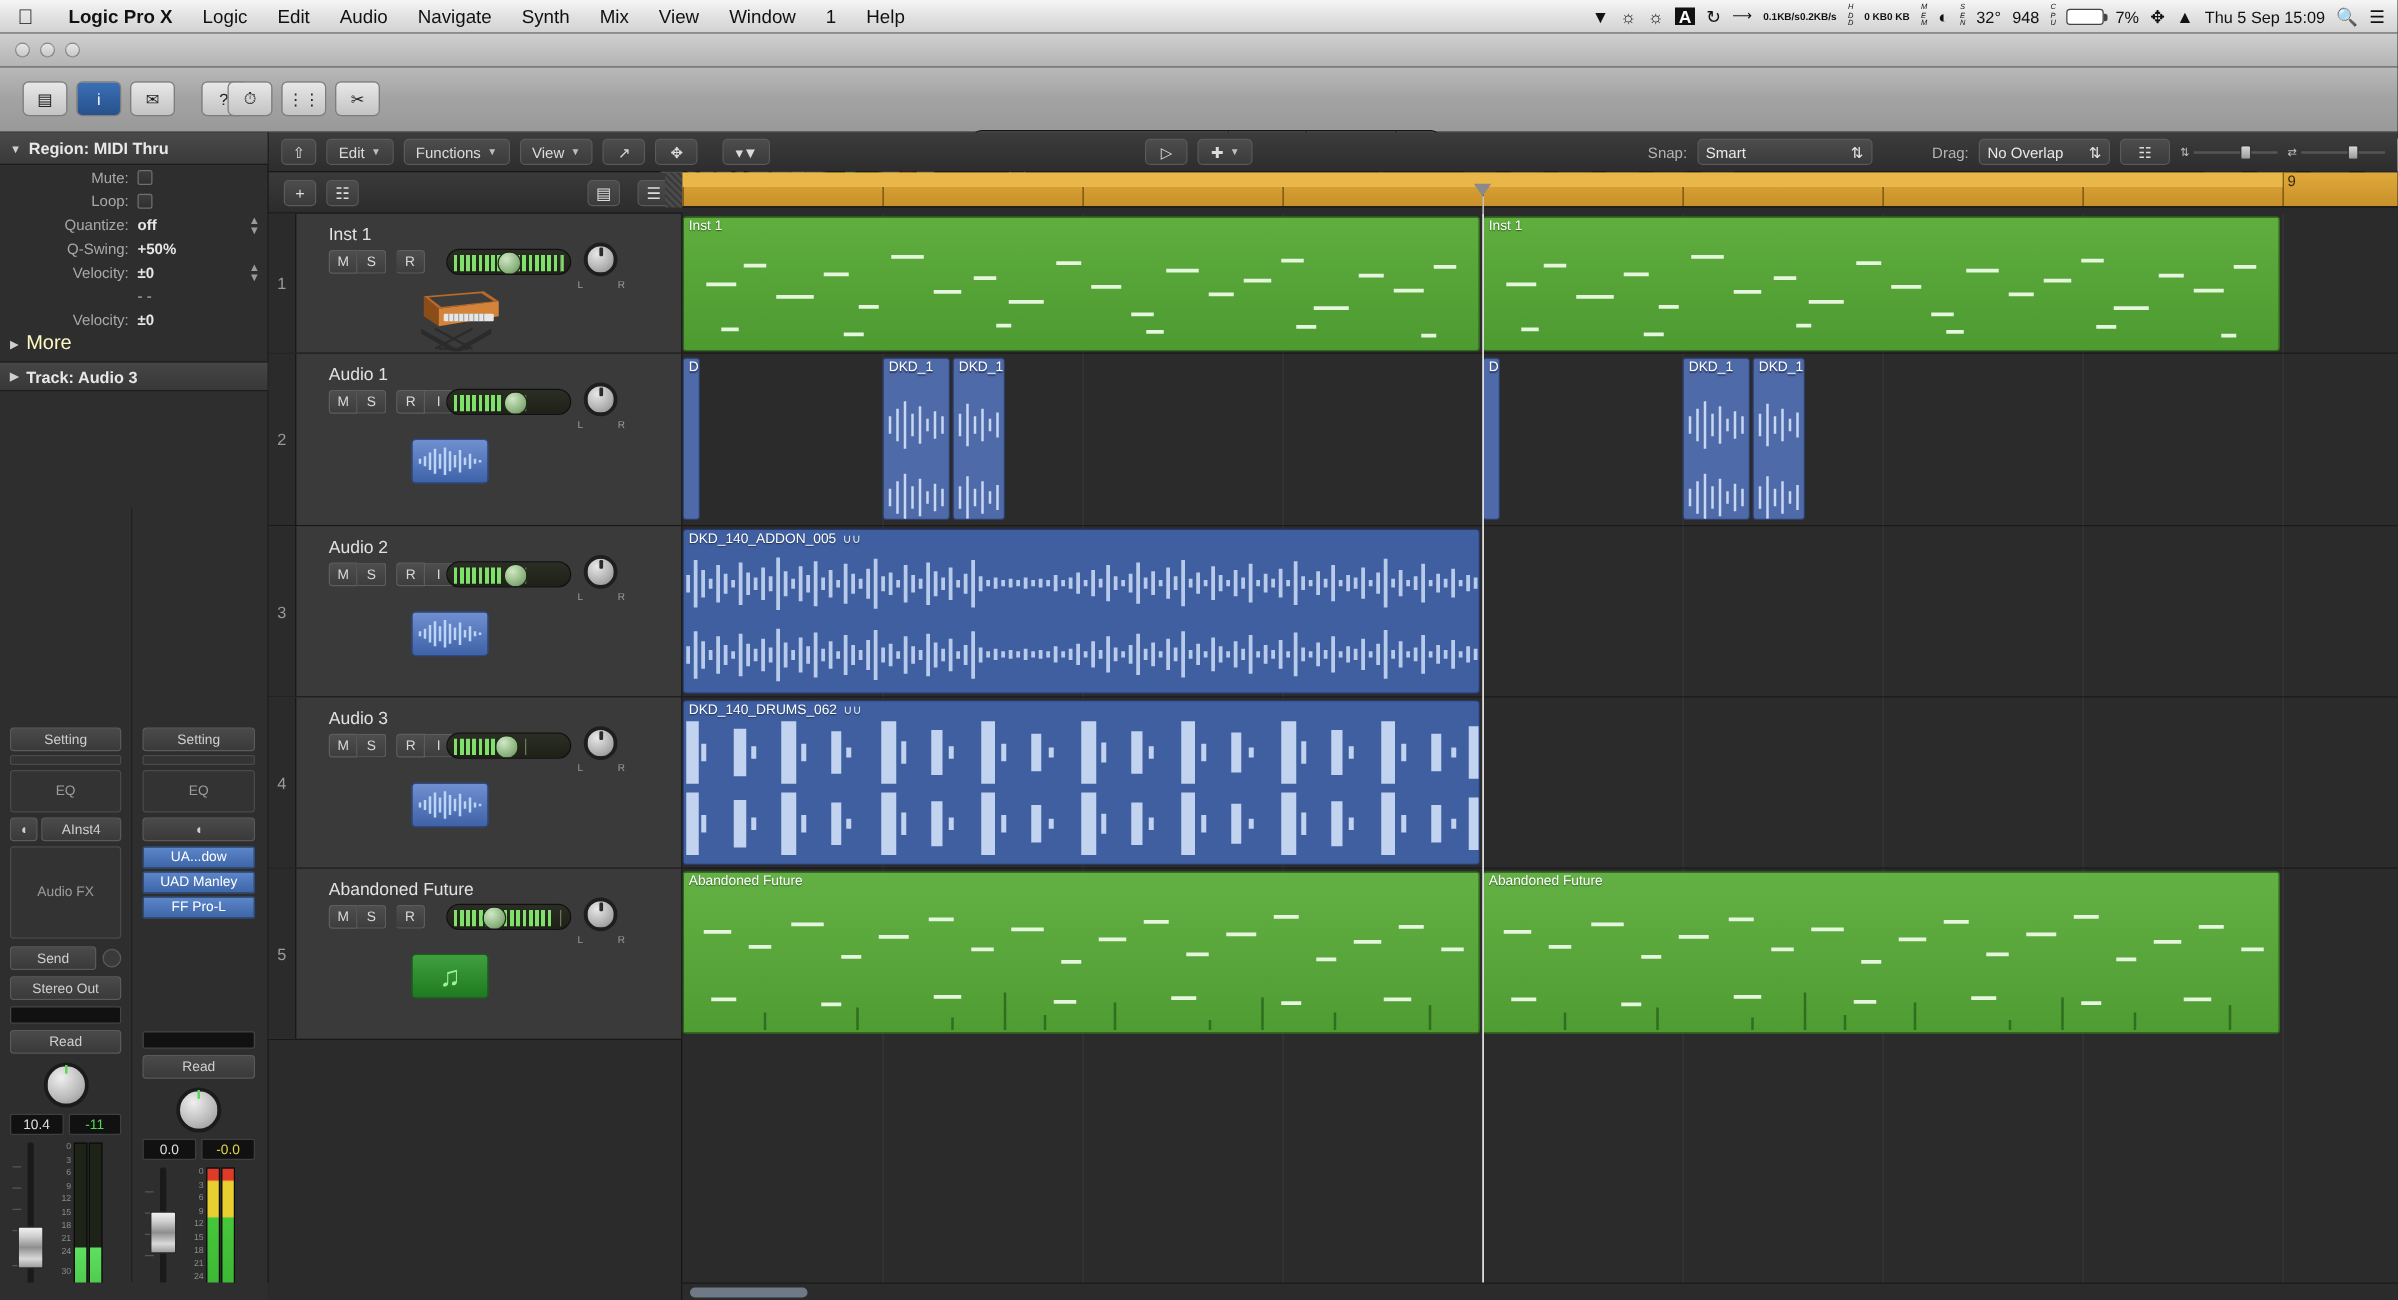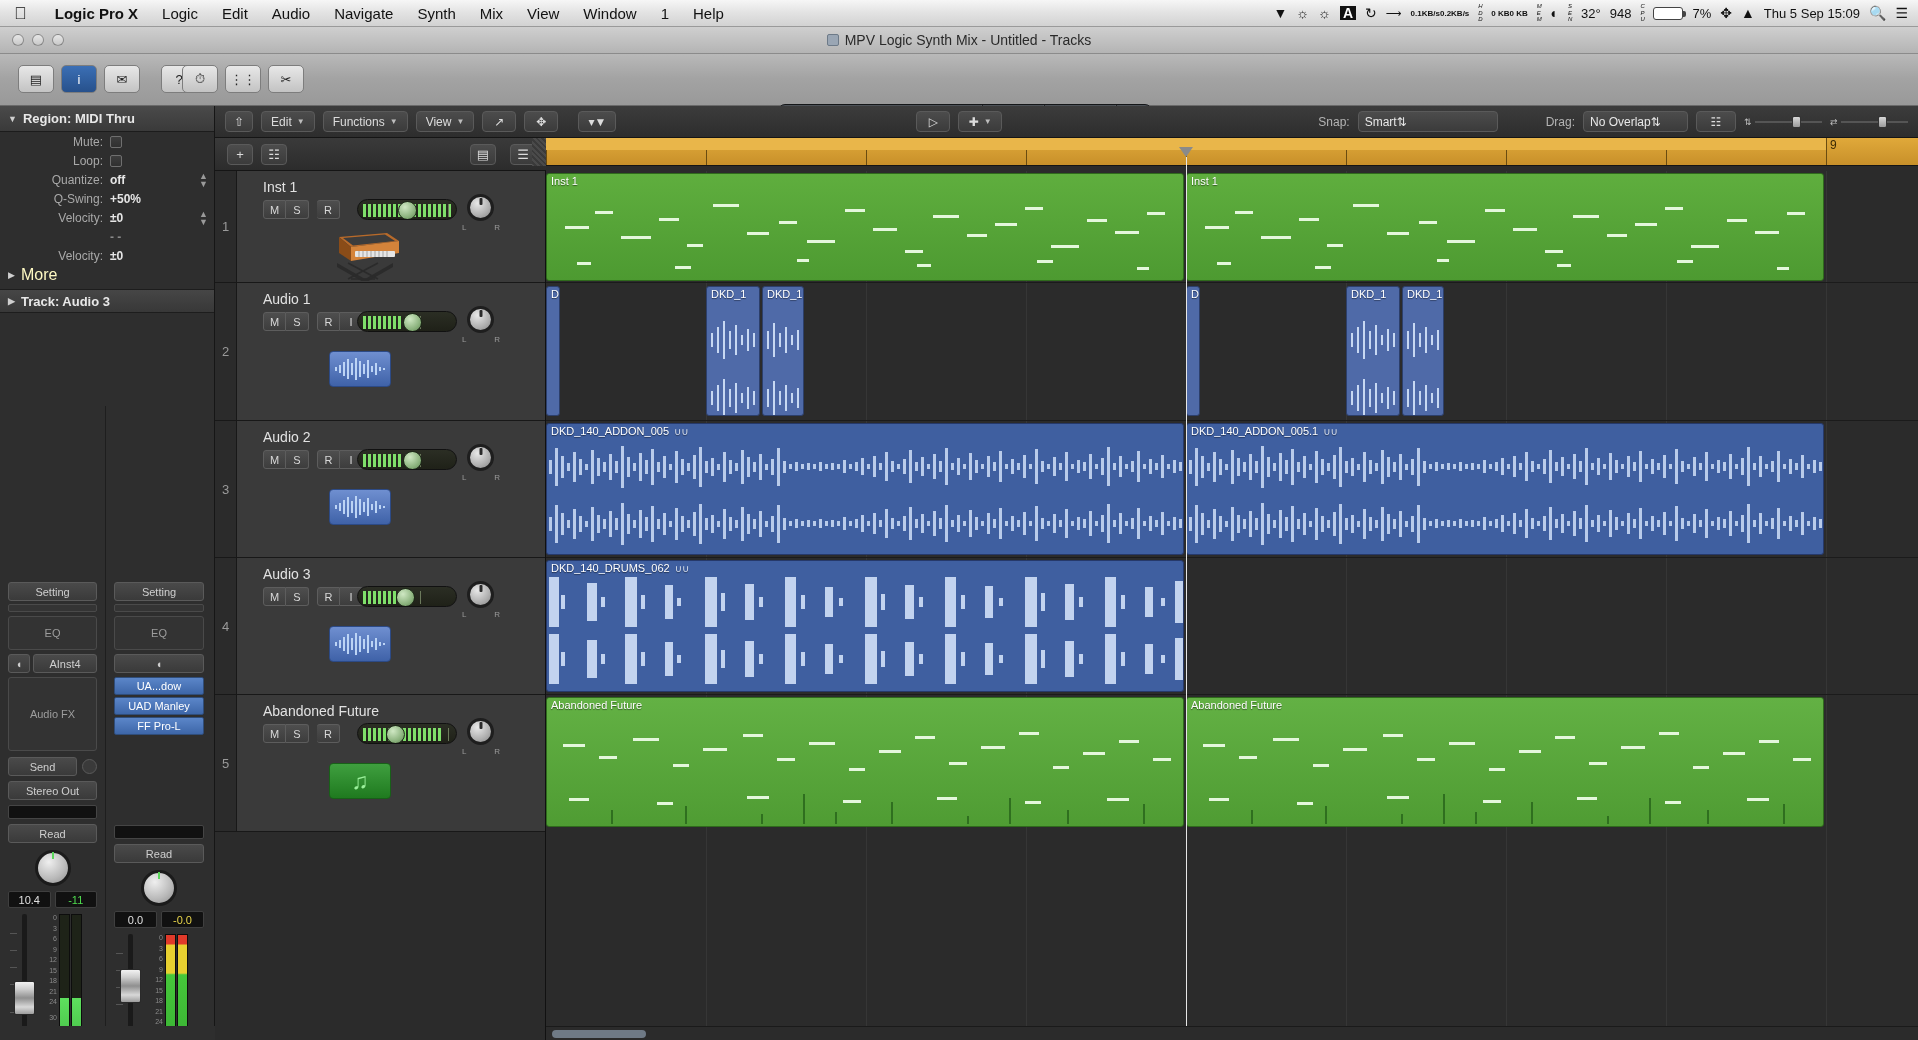--- a/index.html
+++ b/index.html
@@ -150,21 +150,21 @@
   
   #arrbar { position:absolute; left:215px; top:106px; right:0; height:32px;
     background:linear-gradient(180deg,#3c3c3c,#2d2d2d); border-bottom:1px solid #151515;
     display:flex; align-items:center; padding:0 10px; gap:8px; }
   .abtn { height:21px; border:1px solid #5a5a5a; border-radius:4px;
     background:linear-gradient(180deg,#4c4c4c,#3b3b3b); color:#dcdcdc; font-size:12px;
     display:flex; align-items:center; justify-content:center; padding:0 9px; gap:5px; }
   .abtn .cv { font-size:8px; color:#bdbdbd; }
   .apop { height:21px; border:1px solid #5a5a5a; border-radius:4px;
     background:linear-gradient(180deg,#4c4c4c,#3b3b3b); color:#e8e8e8; font-size:12px;
-    display:flex; align-items:center; padding:6px 6px; min-width:120px; justify-content:flex-start; }
+    display:flex; align-items:center; padding:6px 6px; min-width:120px; justify-content:space-between; }
   .alabel { color:#b4b4b4; font-size:12px;margin-left:40px; }
   .zoomsl { width:78px; height:14px; display:flex; align-items:center; gap:3px; }
   .zoomsl .bar { flex:1; height:2px; background:#555; position:relative; }
   .zoomsl .hdl { position:absolute; left:56%; top:-5px; width:9px; height:12px;
     background:linear-gradient(180deg,#d8d8d8,#9a9a9a); border:1px solid #333; border-radius:2px; }
 
   
   #trkhdrbar { position:absolute; left:215px; top:138px; width:331px; height:33px;
     background:linear-gradient(180deg,#3a3a3a,#2c2c2c); border-bottom:1px solid #151515;
     display:flex; align-items:center; padding-left:12px; gap:8px; }
@@ -302,23 +302,20 @@
     <span class="sysglyph">🔍</span>
     <span class="sysglyph">☰</span>
   </div>
 </div>
 
 <div id="titlebar">
   <div class="traffic">
     <span class="tl"></span>
     <span class="tl"></span>
     <span class="tl"></span>
-  </div>
-  <div id="wtitle">
-    <span class="docicon"></span><span>MPV Logic Synth Mix - Untitled - Tracks</span>
   </div>
 </div>
 
 <div id="toolbar">
   <div id="leftgrp">
     <div class="tbtn">▤</div>
     <div class="tbtn" style="background:linear-gradient(180deg,#3b6fb5,#27518c);color:#fff">i</div>
     <div class="tbtn">✉</div>
     <div class="tbtn" style="margin-left:14px">?</div>
   </div>
@@ -1141,27 +1138,20 @@
           <rect x="602" y="21" width="3" height="15"></rect>
             <rect x="608" y="25" width="3" height="7"></rect>
           <rect x="614" y="17" width="3" height="23"></rect>
             <rect x="620" y="26" width="3" height="5"></rect>
           <rect x="626" y="22" width="3" height="13"></rect>
             <rect x="632" y="24" width="3" height="9"></rect>
         </g>
         <use href="#wv1" y="57"></use>
       </svg>
     </div>
-    <div class="region blue2" style="left:640px;top:2px;width:638px;height:132px">
-      <span class="rname"><span>DKD_140_ADDON_005.1</span><span class="loopic">∪∪</span></span>
-      <svg width="638" height="132" style="position:absolute;left:0;top:14px" preserveAspectRatio="none">
-        <use href="#wv1"></use>
-          <use href="#wv1" y="57"></use>
-      </svg>
-    </div>
   </div>
 
   <div class="lane" style="top:387px;height:137px">
     <div class="region blue2" style="left:0;top:2px;width:638px;height:132px">
       <span class="rname"><span>DKD_140_DRUMS_062</span><span class="loopic">∪∪</span></span>
       <svg width="638" height="132" style="position:absolute;left:0;top:14px">
         <g fill="#c2d3ef" id="wv2">
           <rect x="2" y="2" width="10" height="50"></rect>
             <rect x="14" y="20" width="4" height="14"></rect>
           <rect x="40" y="8" width="10" height="38"></rect>

